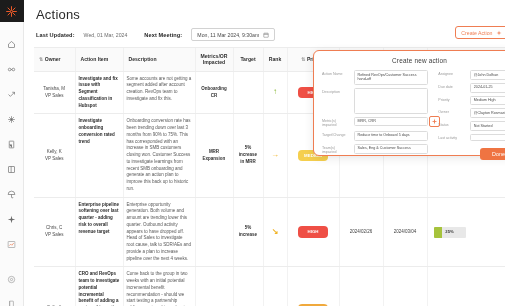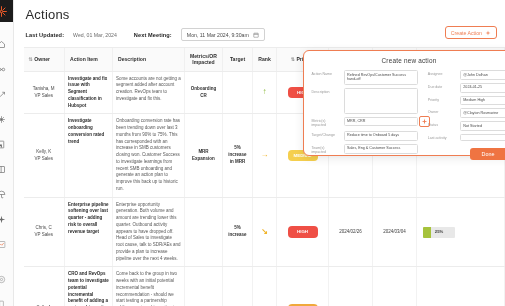--- a/index.html
+++ b/index.html
@@ -2,21 +2,21 @@
 <html><head>
 <meta charset="utf-8">
 <style>
   * { box-sizing: border-box; margin: 0; padding: 0; }
   html, body {
     width: 505px; height: 306px;
     font-family: "Liberation Sans", sans-serif;
     background: #ffffff;
     overflow: hidden;
   }
-  #app { position: relative; width: 505px; height: 306px; display: flex; justify-content: flex-end; }
+  #app { position: relative; width: 505px; height: 306px; display: flex; }
 
   
   #sidebar {
     width: 24px; height: 306px;
     background: #fbfbfb;
     border-right: 1px solid #e8e8e8;
     display: flex; flex-direction: column; align-items: center;
     flex: 0 0 24px;
   }
   .logo-tile {

